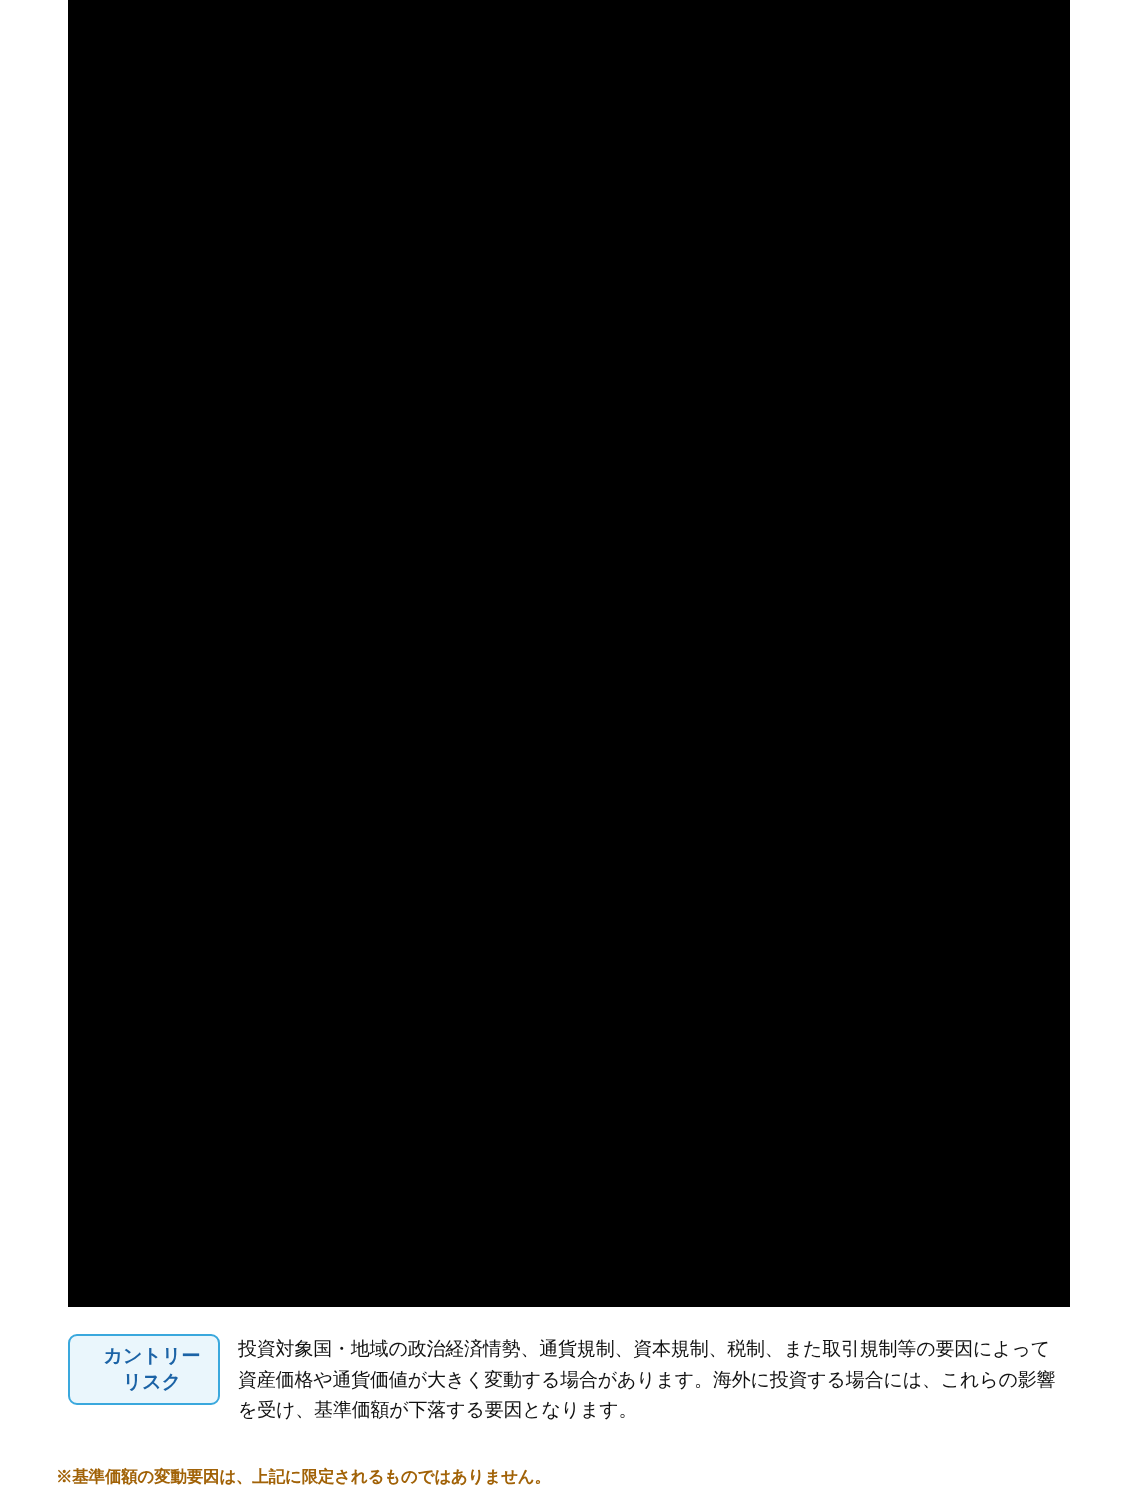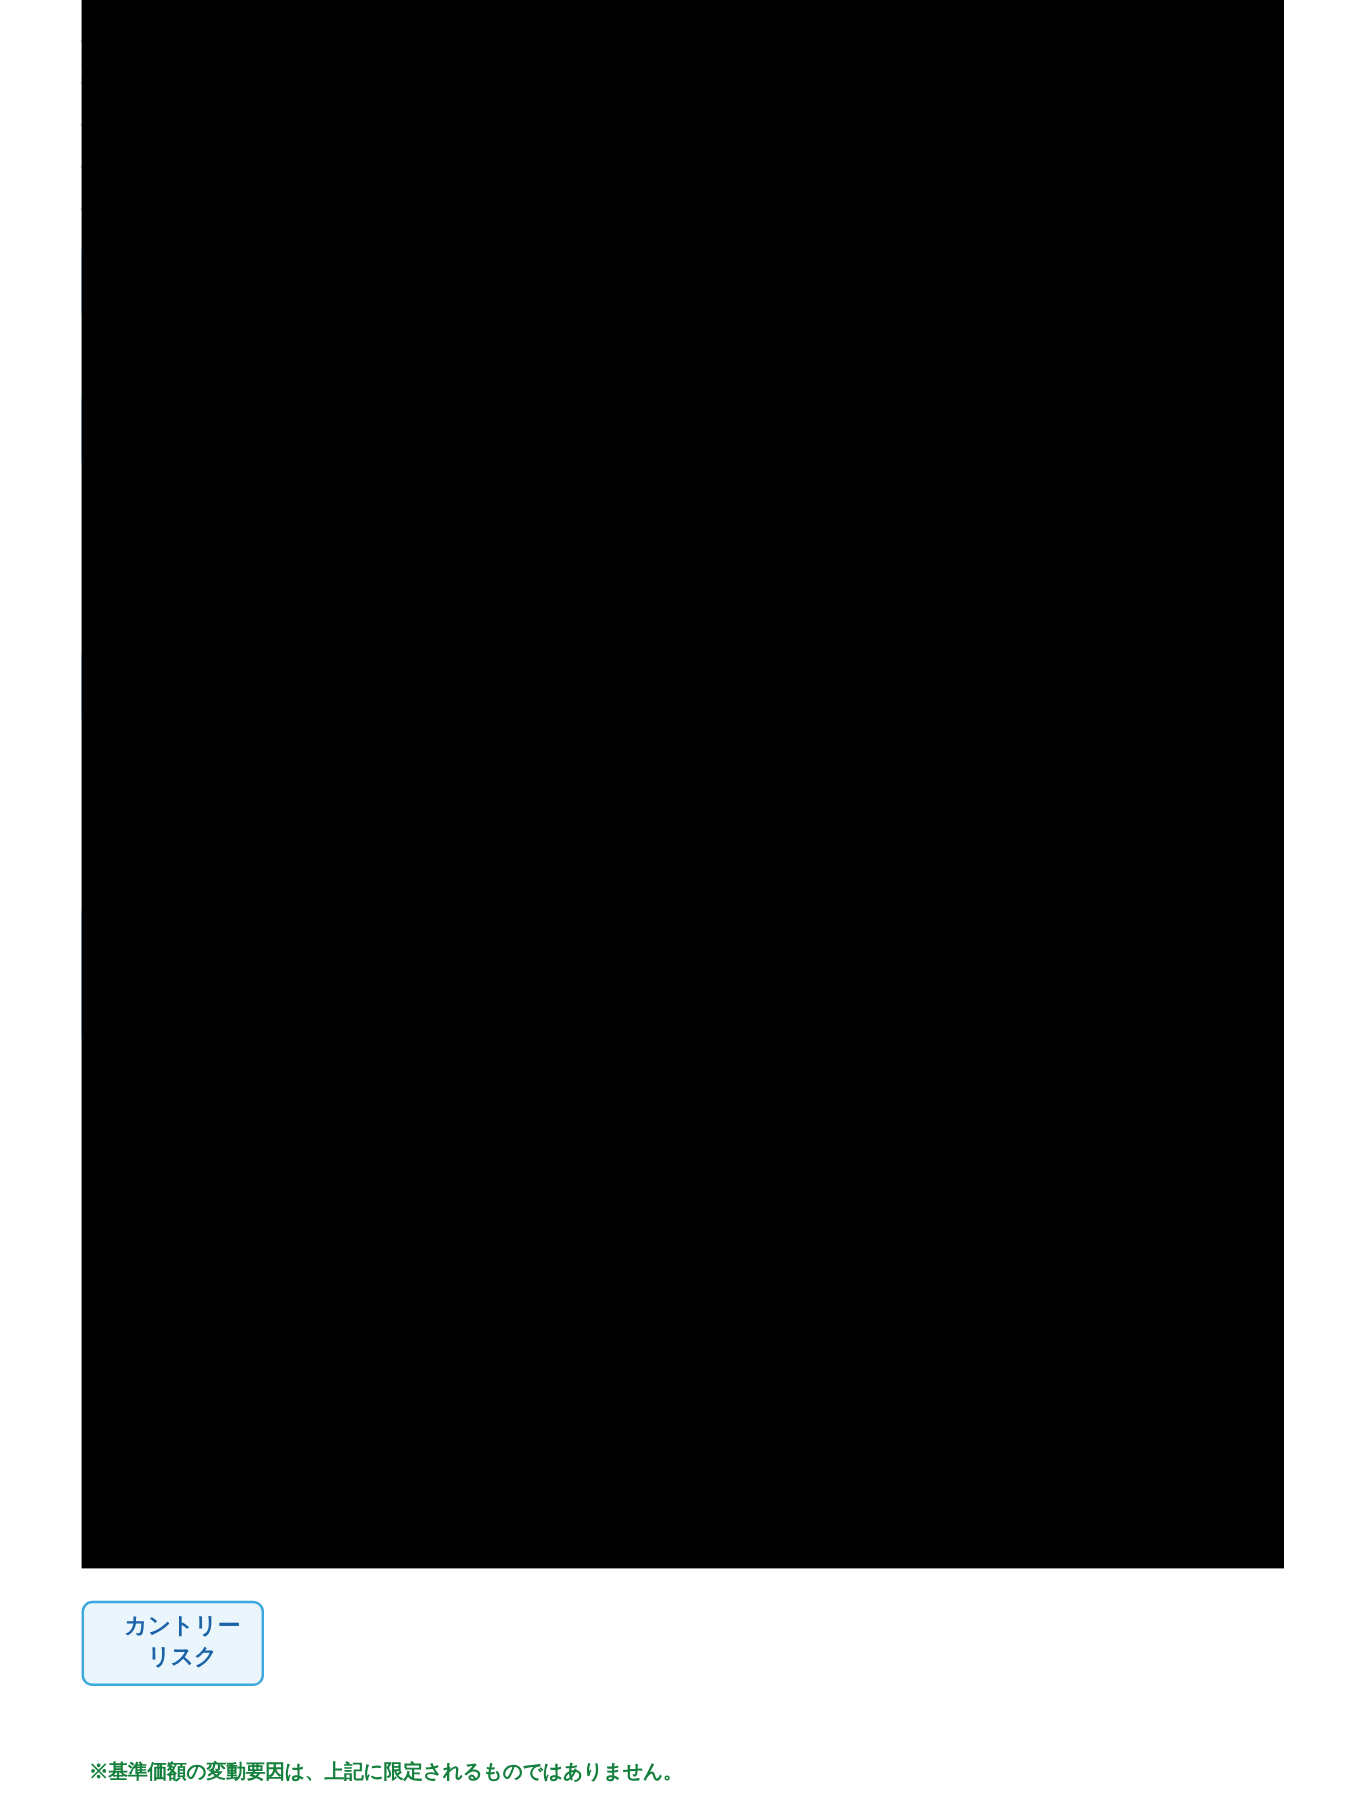--- a/index.html
+++ b/index.html
@@ -103,25 +103,25 @@
     padding-left: 26px;
   }
 
   
   #row-country .risk-label {
     top: 0;
   }
   
   .footnote {
     position: absolute;
-    left: 74px;
+    left: 56px;
     top: 1466px;
     font-size: 16.5px;
     font-weight: 700;
-    color: #15803d;
+    color: #a16207;
     letter-spacing: -0.2px;
   }
 </style>
 </head>
 <body>
 
 <div class="content">
 
   <div class="intro">
     <span class="u">当ファンドは、値動きのある有価証券等に投資しますので、ファンドの基準価額は変動します。これらの</span><br>
@@ -179,19 +179,20 @@
         <span class="num">③利払い繰延リスク</span>
         <span class="desc">劣後債には、利息の支払繰延条項を有する債券があります。当該債券においては、発行体の財務状況や収益動向などの要因によって、利息の支払いが繰り延べまたは停止される可能性があります。</span>
       </div>
     </div>
   </div>
 
   <div class="risk-row" id="row-country" style="top:1334px;">
     <div class="risk-label" style="top:0;white-space:pre-line;">カントリー
 リスク</div>
     <div class="risk-body" style="top:-2px;">
+      <div class="risk-text">投資対象国・地域の政治経済情勢、通貨規制、資本規制、税制、また取引規制等の要因によって資産価格や通貨価値が大きく変動する場合があります。海外に投資する場合には、これらの影響を受け、基準価額が下落する要因となります。</div>
     </div>
   </div>
 
   <div class="footnote">※基準価額の変動要因は、上記に限定されるものではありません。</div>
 </div>
 
 <div class="dark-panel"></div>
 
 </body></html>

